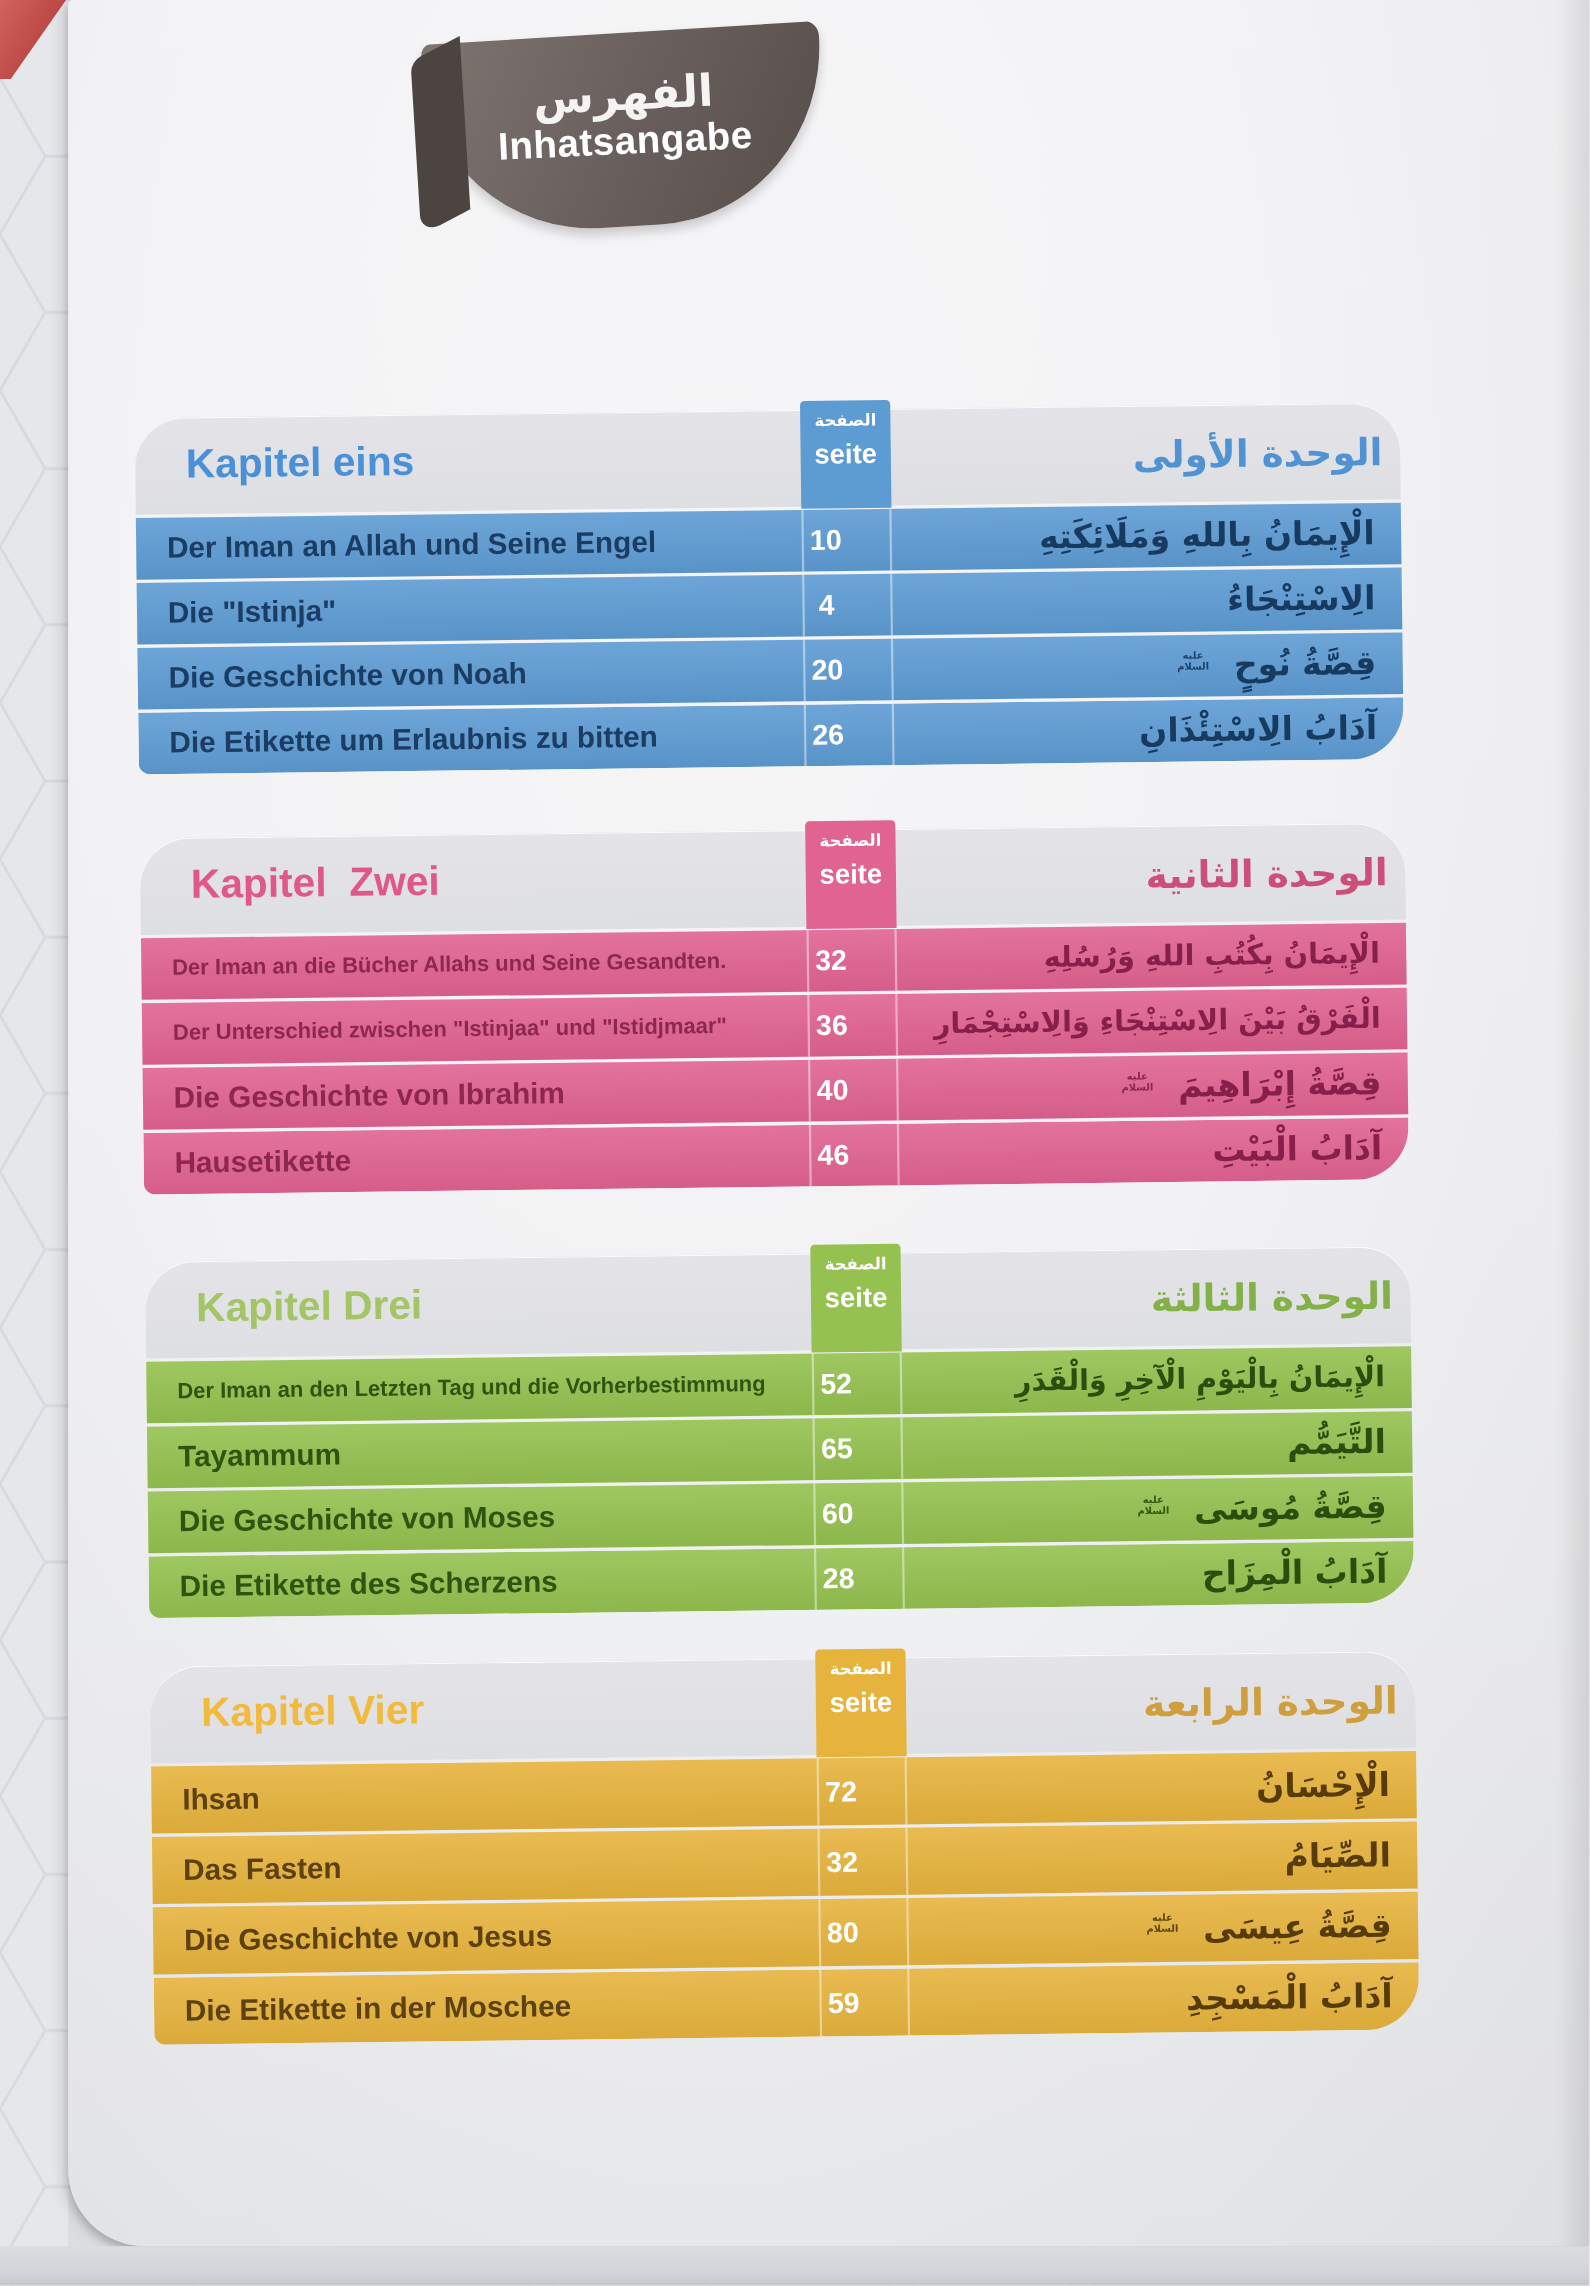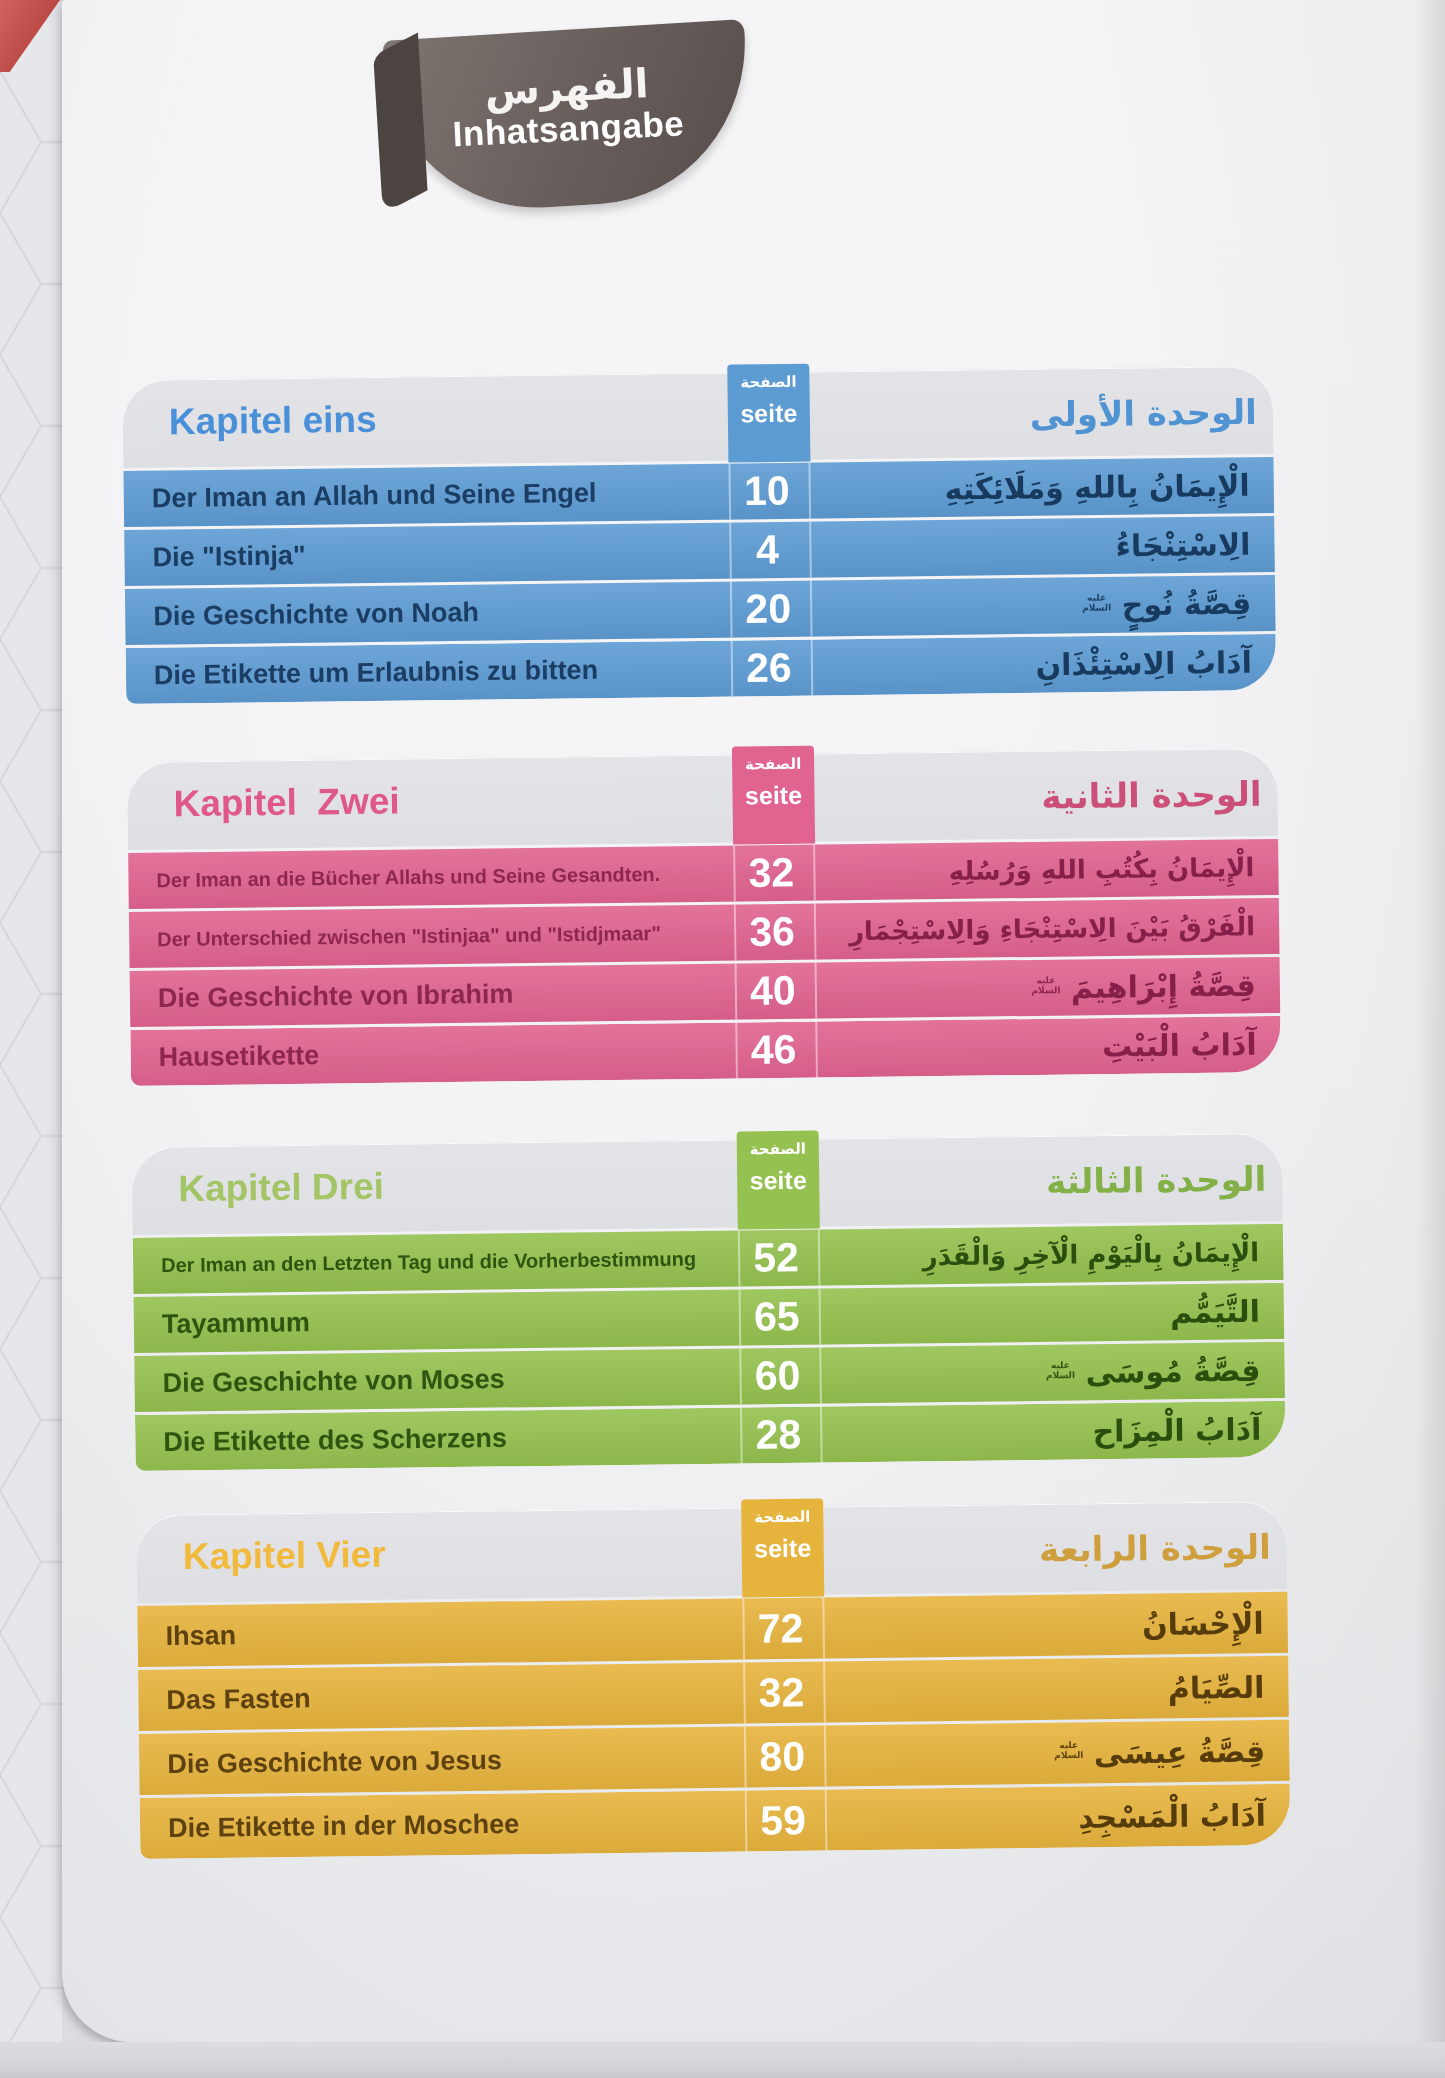--- a/index.html
+++ b/index.html
@@ -61,28 +61,28 @@
   .seite-de{font-size:25px;font-weight:700;color:#fff;margin-top:8px;}
   .rows{position:relative;}
   .row{position:relative;margin-bottom:3px;
     background:linear-gradient(180deg,rgba(255,255,255,.10),rgba(0,0,0,.05)),var(--row-bg);}
   .row:last-child{margin-bottom:0;border-radius:0 0 10px 0;border-bottom-right-radius:48px;border-bottom-left-radius:10px;}
   .row::before,.row::after{content:'';position:absolute;top:0;bottom:0;width:2px;background:rgba(255,255,255,.45);}
   .row::before{left:605px;} .row::after{left:685px;}
   .de{position:absolute;left:28px;top:50%;transform:translateY(-50%);
     font-size:27px;font-weight:700;color:var(--de-text);white-space:nowrap;}
   .de.small{font-size:20px;}
-  .num{position:absolute;left:602px;width:82px;top:50%;transform:translateY(-50%);
-    text-align:center;font-size:41px;font-weight:700;color:var(--num-text);}
+  .num{position:absolute;left:586px;width:82px;top:50%;transform:translateY(-50%);
+    text-align:center;font-size:26px;font-weight:700;color:var(--num-text);}
   .ar{position:absolute;right:24px;top:50%;transform:translateY(-50%);
     font-family:"DejaVu Sans",sans-serif;direction:rtl;
     font-size:30px;font-weight:700;color:var(--ar-text);white-space:nowrap;}
   .ar.small{font-size:26px;}
   .hon{display:inline-block;font-size:9px;line-height:10px;max-width:32px;
-    vertical-align:middle;margin-left:2px;margin-right:9px;opacity:.92;
+    vertical-align:middle;margin-left:2px;margin-right:21px;opacity:.92;
     transform:translateY(-5px);text-align:center;white-space:normal;font-weight:700;}
 </style>
 </head>
 <body>
 
 <div class="photo">
 
   <svg class="bg-pattern" width="1445" height="2078" xmlns="http://www.w3.org/2000/svg">
     <defs>
       <pattern id="hex" width="164" height="142" patternUnits="userSpaceOnUse">

